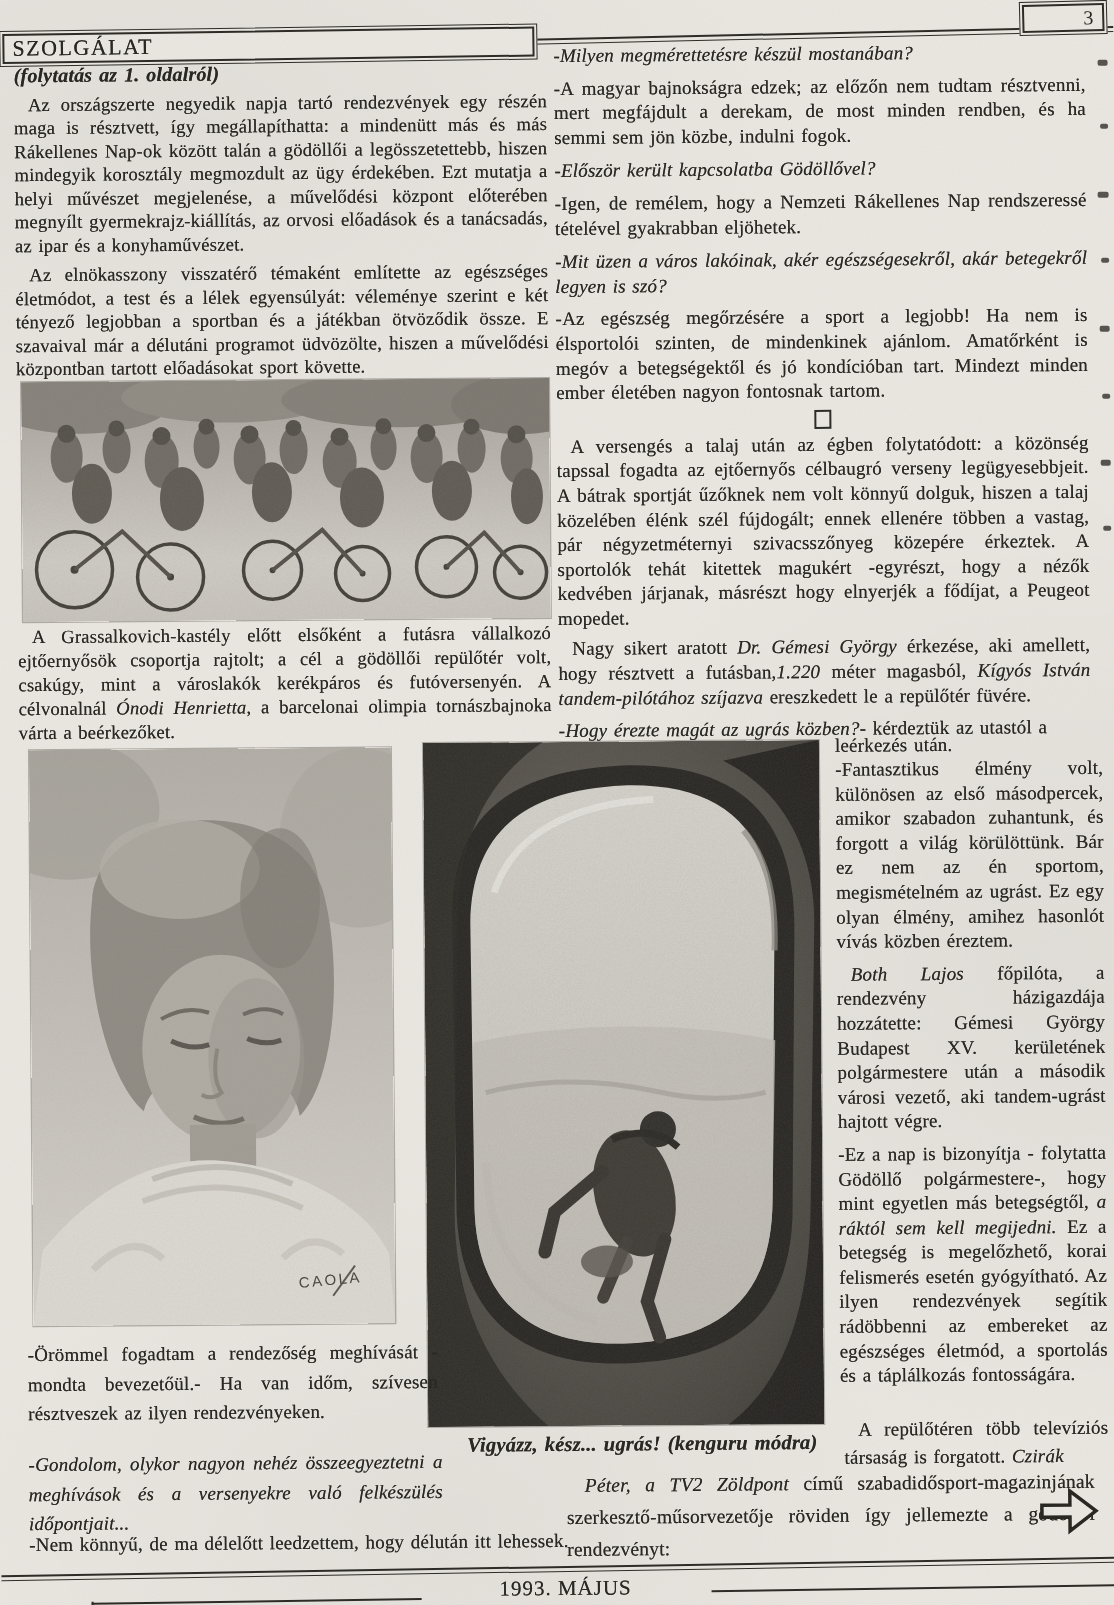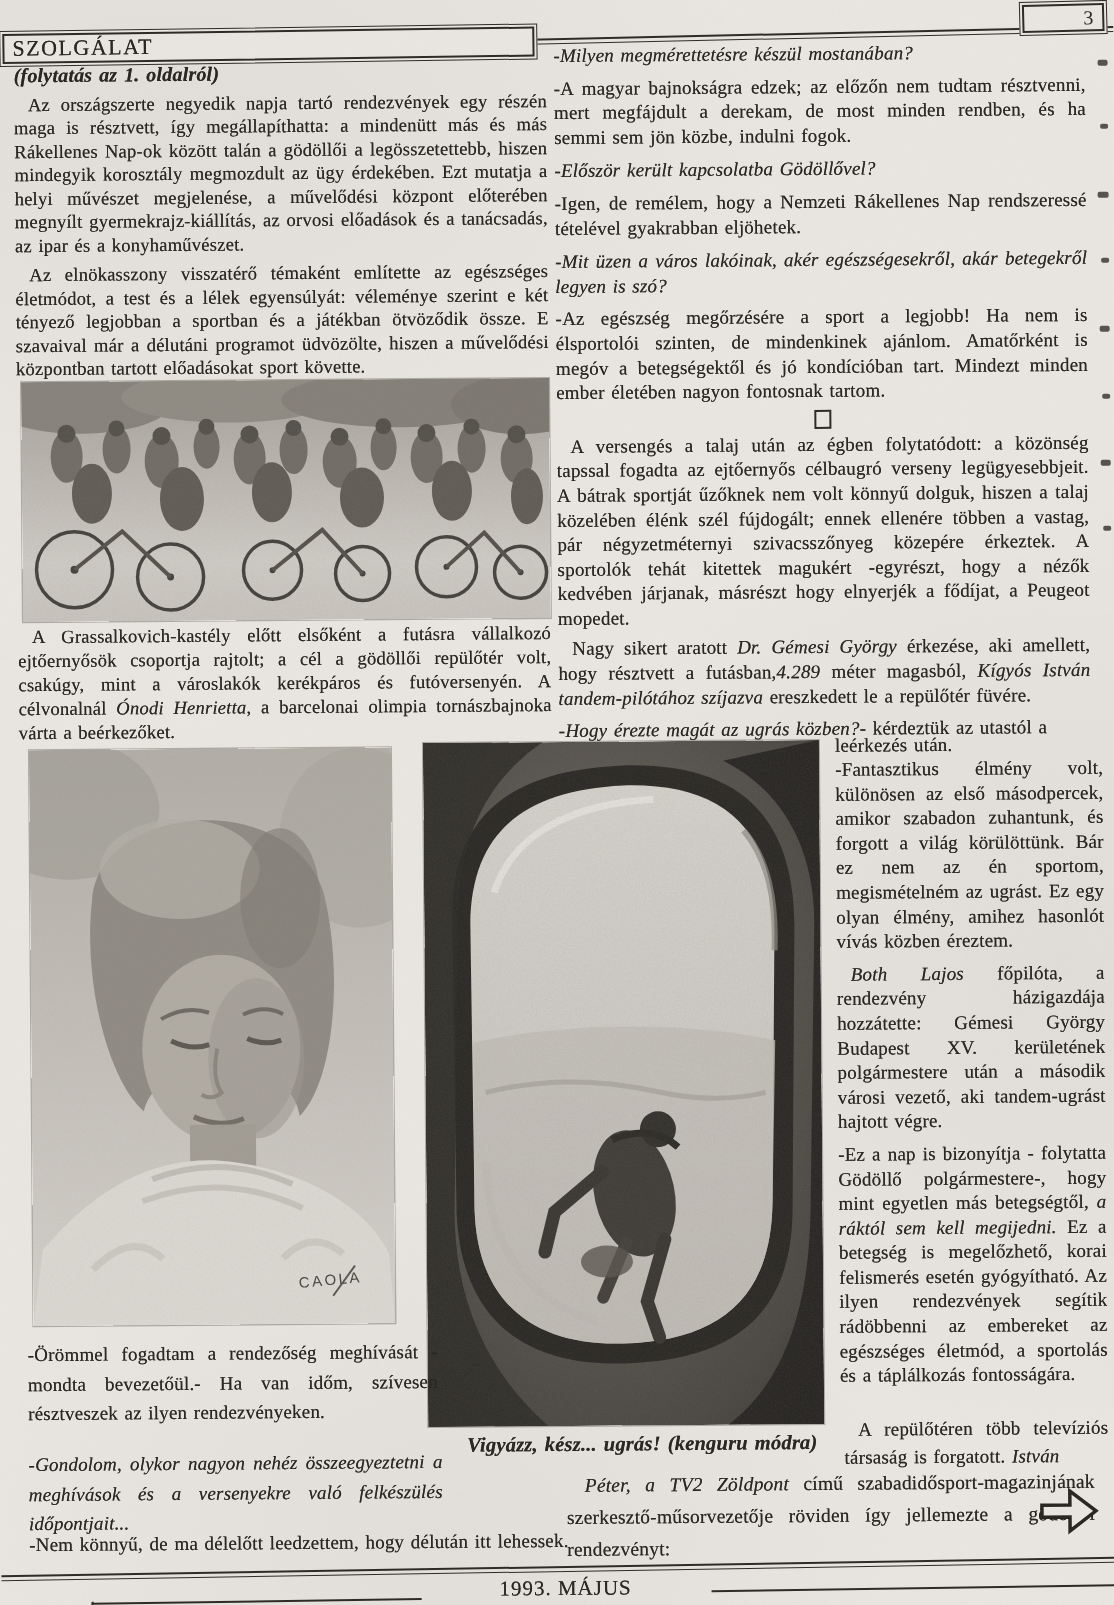--- a/index.html
+++ b/index.html
@@ -244,39 +244,39 @@
   <div class="flow rcol" style="left:560px;top:44px;width:532px;height:722px;overflow:hidden;">
     <p class="q" style="margin-top:0 !important;">-Milyen megmérettetésre készül mostanában?</p>
     <p>-A magyar bajnokságra edzek; az előzőn nem tudtam résztvenni, mert megfájdult a derekam, de most minden rendben, és ha semmi sem jön közbe, indulni fogok.</p>
     <p class="q">-Először került kapcsolatba Gödöllővel?</p>
     <p>-Igen, de remélem, hogy a Nemzeti Rákellenes Nap rendszeressé tételével gyakrabban eljöhetek.</p>
     <p class="q">-Mit üzen a város  lakóinak, akér egészségesekről, akár betegekről legyen is szó?</p>
     <p>-Az egészség megőrzésére a sport a legjobb! Ha nem is élsportolói szinten, de mindenkinek ajánlom. Amatőrként is megóv a betegségektől és jó kondícióban tart. Mindezt minden ember életében nagyon fontosnak tartom.</p>
     <span class="sq"></span>
     <p class="ind">A versengés a talaj után az égben folytatódott: a közönség tapssal fogadta az ejtőernyős célbaugró verseny legügyesebbjeit. A bátrak sportját űzőknek nem volt könnyű dolguk, hiszen a talaj közelében élénk szél fújdogált; ennek ellenére többen a vastag, pár négyzetméternyi szivacsszőnyeg közepére érkeztek. A sportolók tehát kitettek magukért -egyrészt, hogy a nézők kedvében járjanak, másrészt hogy elnyerjék a fődíjat, a Peugeot mopedet.</p>
     <p class="ind">
-      <span>Nagy sikert aratott </span><span class="it">Dr. Gémesi György</span><span> érkezése, aki amellett, hogy résztvett a futásban,</span><span class="it">4.289</span><span> méter magasból, </span><span class="it">Kígyós István tandem-pilótához szíjazva</span><span> ereszkedett le a repülőtér füvére.</span>
+      <span>Nagy sikert aratott </span><span class="it">Dr. Gémesi György</span><span> érkezése, aki amellett, hogy résztvett a futásban,</span><span class="it">1.220</span><span> méter magasból, </span><span class="it">Kígyós István tandem-pilótához szíjazva</span><span> ereszkedett le a repülőtér füvére.</span>
     </p>
     <p style="margin-top:8px;">
       <span class="it">-Hogy érezte magát az ugrás közben?-</span><span> kérdeztük az utastól a</span>
     </p>
   </div>
   <div class="par" style="left:836px;top:736px;width:200px;font-size:19px;text-align:left;">leérkezés után.</div>
 
   <div class="flow rcol" style="left:836px;top:760px;width:268px;height:652px;overflow:hidden;">
     <p style="margin-bottom:8px;">-Fantasztikus élmény volt, különösen az első másodpercek, amikor szabadon zuhantunk, és forgott a világ körülöttünk. Bár ez nem az én sportom, megismételném az ugrást. Ez egy olyan élmény, amihez hasonlót vívás közben éreztem.</p>
     <p class="ind" style="margin-bottom:8px;">
       <span class="it">Both Lajos</span><span> főpilóta, a rendezvény házigazdája hozzátette: Gémesi György Budapest XV. kerületének polgármestere után a második városi vezető, aki tandem-ugrást hajtott végre.</span>
     </p>
     <p>
       <span>-Ez a nap is bizonyítja - folytatta Gödöllő polgármestere-, hogy mint egyetlen más betegségtől, </span><span class="it">a ráktól sem kell megijedni.</span><span> Ez a betegség is megelőzhető, korai felismerés esetén gyógyítható. Az ilyen rendezvények segítik rádöbbenni az embereket az egészséges életmód, a sportolás és a táplálkozás fontosságára.</span>
     </p>
   </div>
   <div class="par ind" style="left:840px;top:1418px;width:264px;font-size:19px;line-height:28px;">
-    <span>A repülőtéren több televíziós társaság is forgatott. </span><span class="it">István</span>
+    <span>A repülőtéren több televíziós társaság is forgatott. </span><span class="it">Czirák</span>
   </div>
 
   <div class="par" style="left:562px;top:1470px;width:528px;font-size:19.5px;line-height:32px;padding-right:0;box-sizing:border-box;text-indent:18px;">
     <span class="it">Péter, a TV2 Zöldpont</span><span> című szabadidősport-magazinjának szerkesztő-műsorvezetője röviden így jellemezte a gödöllői rendezvényt:</span>
   </div>
 
   <svg style="position:absolute;left:1032px;top:1488px;" width="64" height="54" viewBox="0 0 64 54">
     <polygon points="5,21 33,21 33,7 59,27 33,47 33,33 5,33" fill="#e9e6e0" stroke="#26241f" stroke-width="3.5" stroke-linejoin="miter"></polygon>
   </svg>
 

